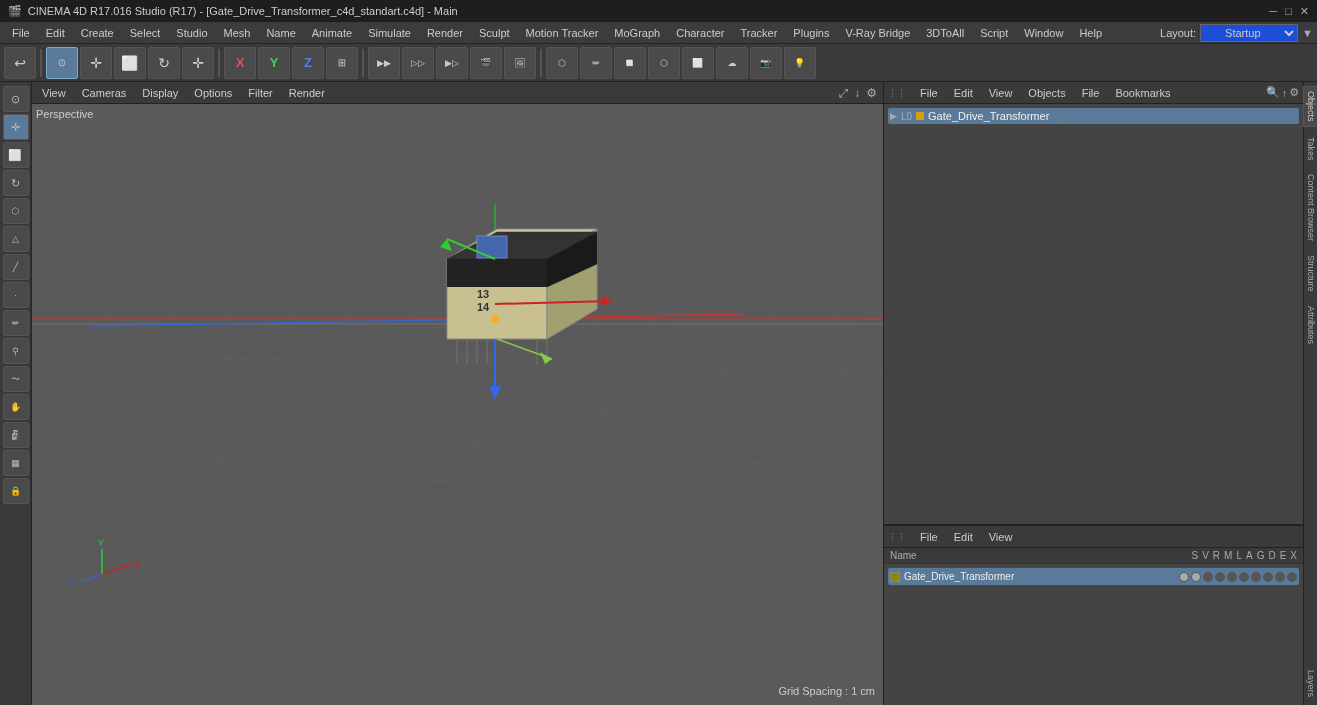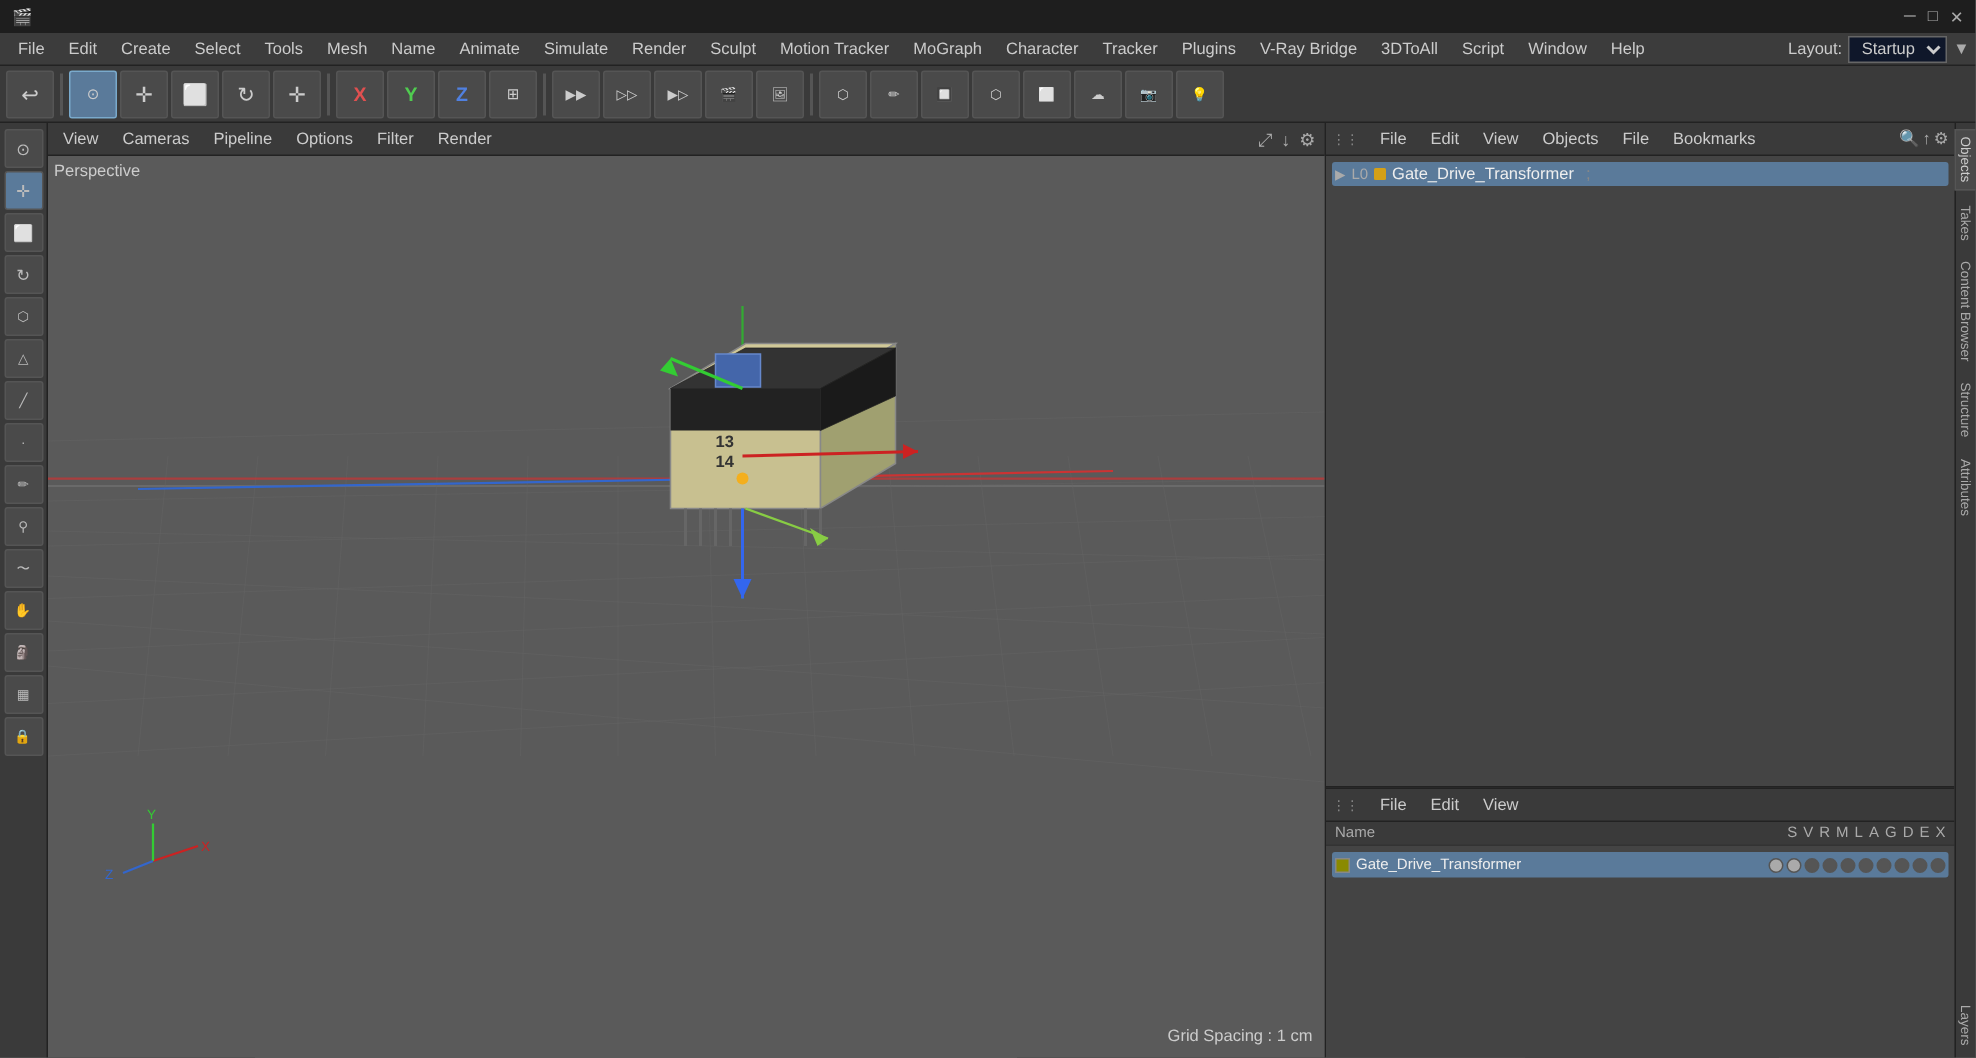--- a/index.html
+++ b/index.html
@@ -5,21 +5,21 @@
     * { margin: 0; padding: 0; box-sizing: border-box; }
     body { width: 1317px; height: 705px; background: #4a4a4a; font-family: Arial, sans-serif; font-size: 11px; color: #ccc; overflow: hidden; user-select: none; }
 
     
     #title-bar { background: #1e1e1e; height: 22px; display: flex; align-items: center; padding: 0 8px; color: #ccc; font-size: 11px; }
 
     
     #menu-bar { background: #3c3c3c; height: 22px; display: flex; align-items: center; padding: 0 4px; border-bottom: 1px solid #222; }
     .menu-item { padding: 2px 8px; color: #ccc; font-size: 11px; cursor: pointer; }
     #layout-area { margin-left: auto; display: flex; align-items: center; color: #ccc; }
-    #layout-select { background: #0f172a; border: 1px solid #666; color: #ccc; font-size: 11px; padding: 1px 4px; }
+    #layout-select { background: #1d4ed8; border: 1px solid #666; color: #ccc; font-size: 11px; padding: 1px 20px; }
 
     
     #main-toolbar { background: #3a3a3a; height: 38px; display: flex; align-items: center; padding: 0 4px; border-bottom: 1px solid #222; gap: 2px; }
     .toolbar-btn { width: 32px; height: 32px; background: #4a4a4a; border: 1px solid #555; border-radius: 2px; cursor: pointer; display: flex; align-items: center; justify-content: center; color: #ccc; font-size: 14px; }
     .toolbar-btn.active { background: #5a7a9a; border-color: #7aaacc; }
     .toolbar-separator { width: 2px; height: 28px; background: #555; margin: 0 2px; }
 
     
     #main-layout { display: flex; height: calc(705px - 22px - 22px - 38px); }
 
@@ -74,33 +74,34 @@
     
     .grid-line { stroke: #666; stroke-width: 0.5; opacity: 0.6; }
     .grid-line-major { stroke: #888; stroke-width: 0.8; opacity: 0.7; }
     .axis-x { stroke: #cc3333; stroke-width: 1.5; }
   </style>
 </head>
 <body>
 
 <div id="title-bar">
   <span style="margin-right:6px;">🎬</span>
+  <span>CINEMA 4D R17.016 Studio (R17) - [Gate_Drive_Transformer_c4d_standart.c4d] - Main</span>
   <div style="margin-left:auto; display:flex; gap:8px;">
     <span style="cursor:pointer; color:#aaa;">─</span>
     <span style="cursor:pointer; color:#aaa;">□</span>
     <span style="cursor:pointer; color:#aaa;">✕</span>
   </div>
 </div>
 
 <div id="menu-bar">
   <span class="menu-item">File</span>
   <span class="menu-item">Edit</span>
   <span class="menu-item">Create</span>
   <span class="menu-item">Select</span>
-  <span class="menu-item">Tools</span>
+  <span class="menu-item">Studio</span>
   <span class="menu-item">Mesh</span>
   <span class="menu-item">Name</span>
   <span class="menu-item">Animate</span>
   <span class="menu-item">Simulate</span>
   <span class="menu-item">Render</span>
   <span class="menu-item">Sculpt</span>
   <span class="menu-item">Motion Tracker</span>
   <span class="menu-item">MoGraph</span>
   <span class="menu-item">Character</span>
   <span class="menu-item">Tracker</span>
@@ -172,21 +173,21 @@
     <div class="side-btn" style="font-size:9px;">🗿</div>
     <div class="side-btn" style="font-size:9px;">▦</div>
     <div class="side-btn" style="font-size:9px;">🔒</div>
   </div>
 
   <div id="viewport-container">
 
     <div id="viewport-toolbar">
       <span class="vp-menu">View</span>
       <span class="vp-menu">Cameras</span>
-      <span class="vp-menu">Pipeline</span>
+      <span class="vp-menu">Display</span>
       <span class="vp-menu">Options</span>
       <span class="vp-menu">Filter</span>
       <span class="vp-menu">Render</span>
       <div id="vp-icons">
         <span class="vp-icon">⤢</span>
         <span class="vp-icon">↓</span>
         <span class="vp-icon">⚙</span>
       </div>
     </div>
 

